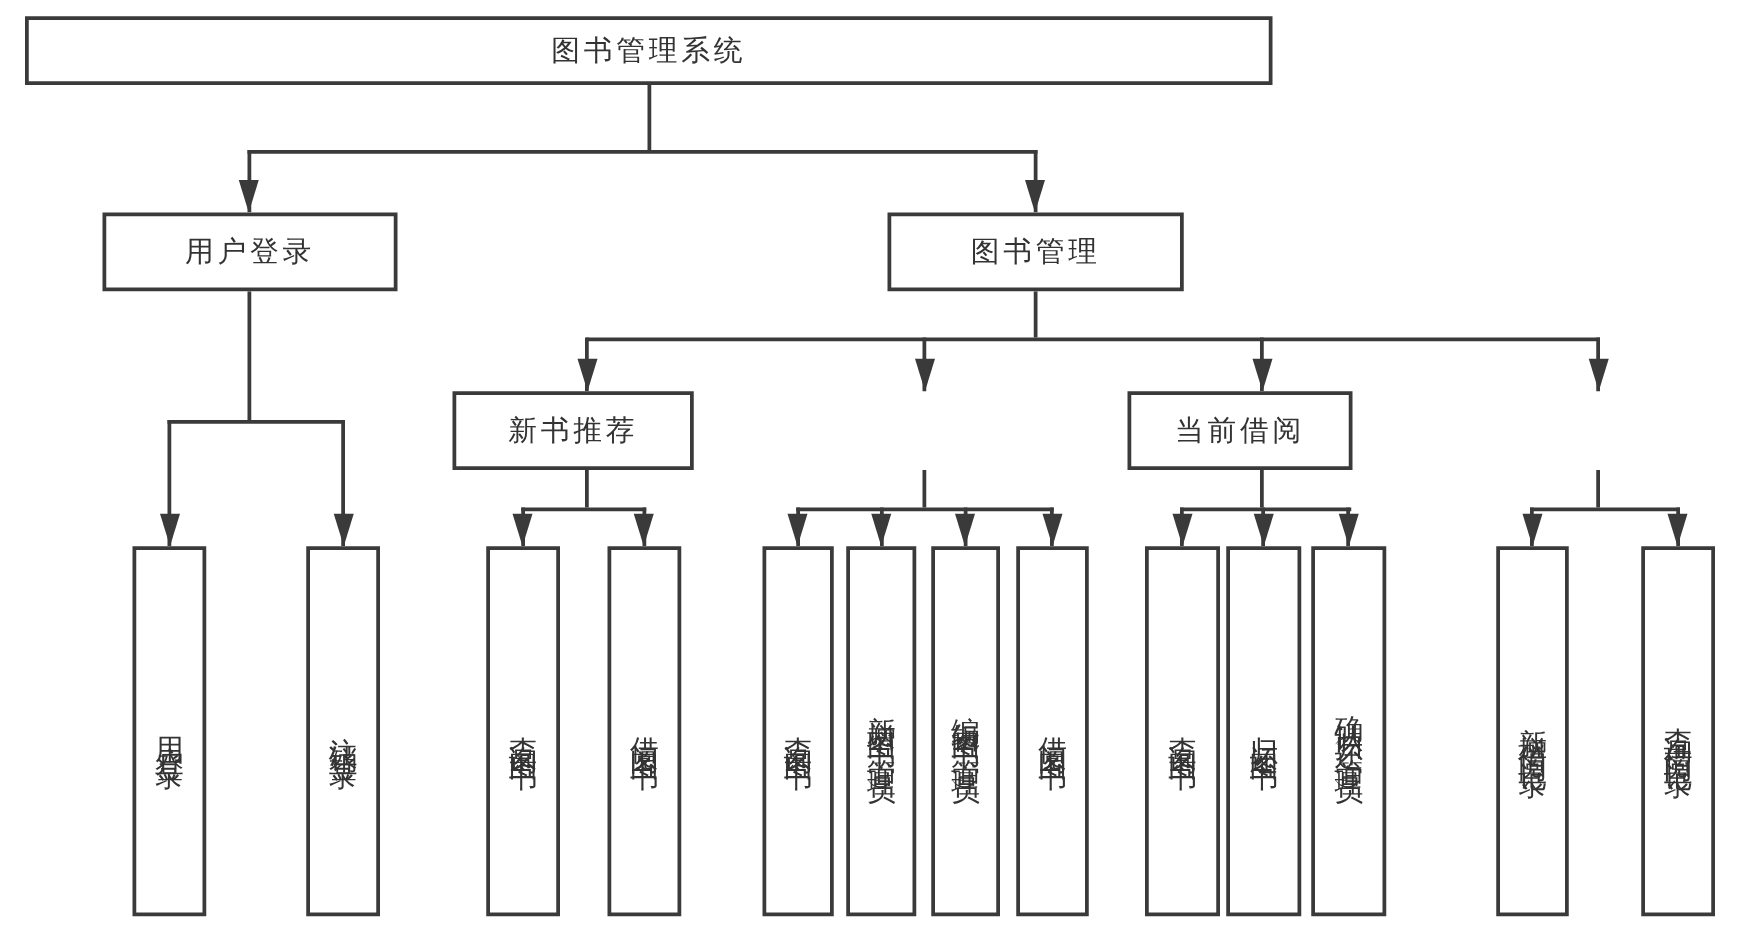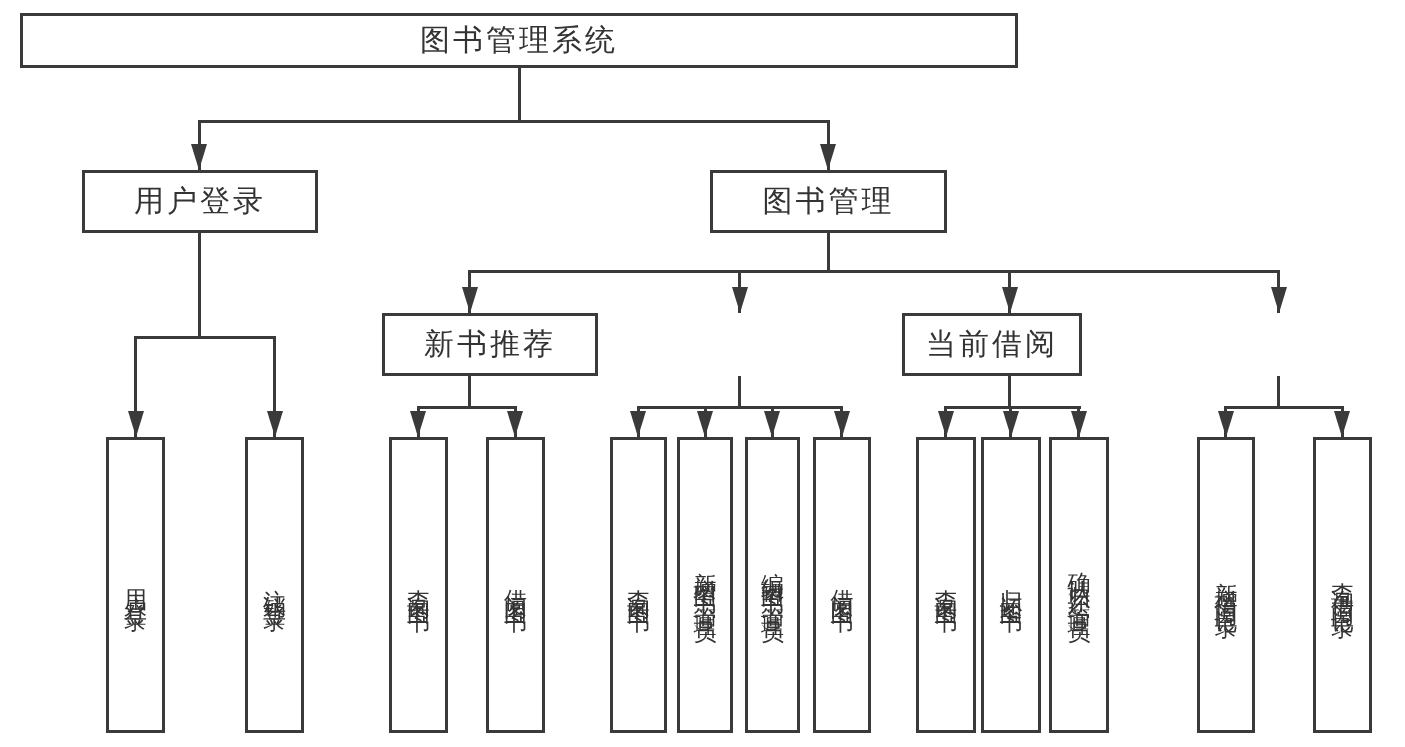--- a/index.html
+++ b/index.html
@@ -24,21 +24,21 @@
     position: absolute;
     border: 3px solid var(--line);
     background: var(--background);
     display: flex;
     align-items: center;
     justify-content: center;
     color: var(--text);
     z-index: 2;
   }
   .hbox {
-    font-size: 30px;
+    font-size: 23px;
     letter-spacing: 3px;
     white-space: nowrap;
   }
   .vbox {
     writing-mode: vertical-rl;
     text-orientation: mixed;
     font-size: 23px;
     letter-spacing: 7px;
     line-height: 1;
   }
@@ -92,21 +92,21 @@
   <div class="line" style="left:469px; top:270px; width:811px; height:3px;"></div>
   <div class="line" style="left:468px; top:270px; width:3px; height:43px;"></div>
   <div class="arrow" style="left:462px; top:287px;"></div>
   <div class="line" style="left:738px; top:270px; width:3px; height:43px;"></div>
   <div class="arrow" style="left:732px; top:287px;"></div>
   <div class="line" style="left:1008px; top:270px; width:3px; height:43px;"></div>
   <div class="arrow" style="left:1002px; top:287px;"></div>
   <div class="line" style="left:1277px; top:270px; width:3px; height:43px;"></div>
   <div class="arrow" style="left:1271px; top:287px;"></div>
 
-  <div class="box hbox" style="left:382px; top:313px; width:216px; height:63px;">新书推荐</div>
+  <div class="box hbox" style="left:362px; top:313px; width:193px; height:63px;">新书推荐</div>
   <div class="box hbox" style="left:902px; top:313px; width:180px; height:63px;">当前借阅</div>
 
   <div class="line" style="left:468px; top:376px; width:3px; height:30px;"></div>
   <div class="line" style="left:417px; top:406px; width:100px; height:3px;"></div>
   <div class="line" style="left:417px; top:406px; width:3px; height:31px;"></div>
   <div class="arrow" style="left:410px; top:411px;"></div>
   <div class="line" style="left:514px; top:406px; width:3px; height:31px;"></div>
   <div class="arrow" style="left:507px; top:411px;"></div>
 
   <div class="line" style="left:738px; top:376px; width:3px; height:30px;"></div>

